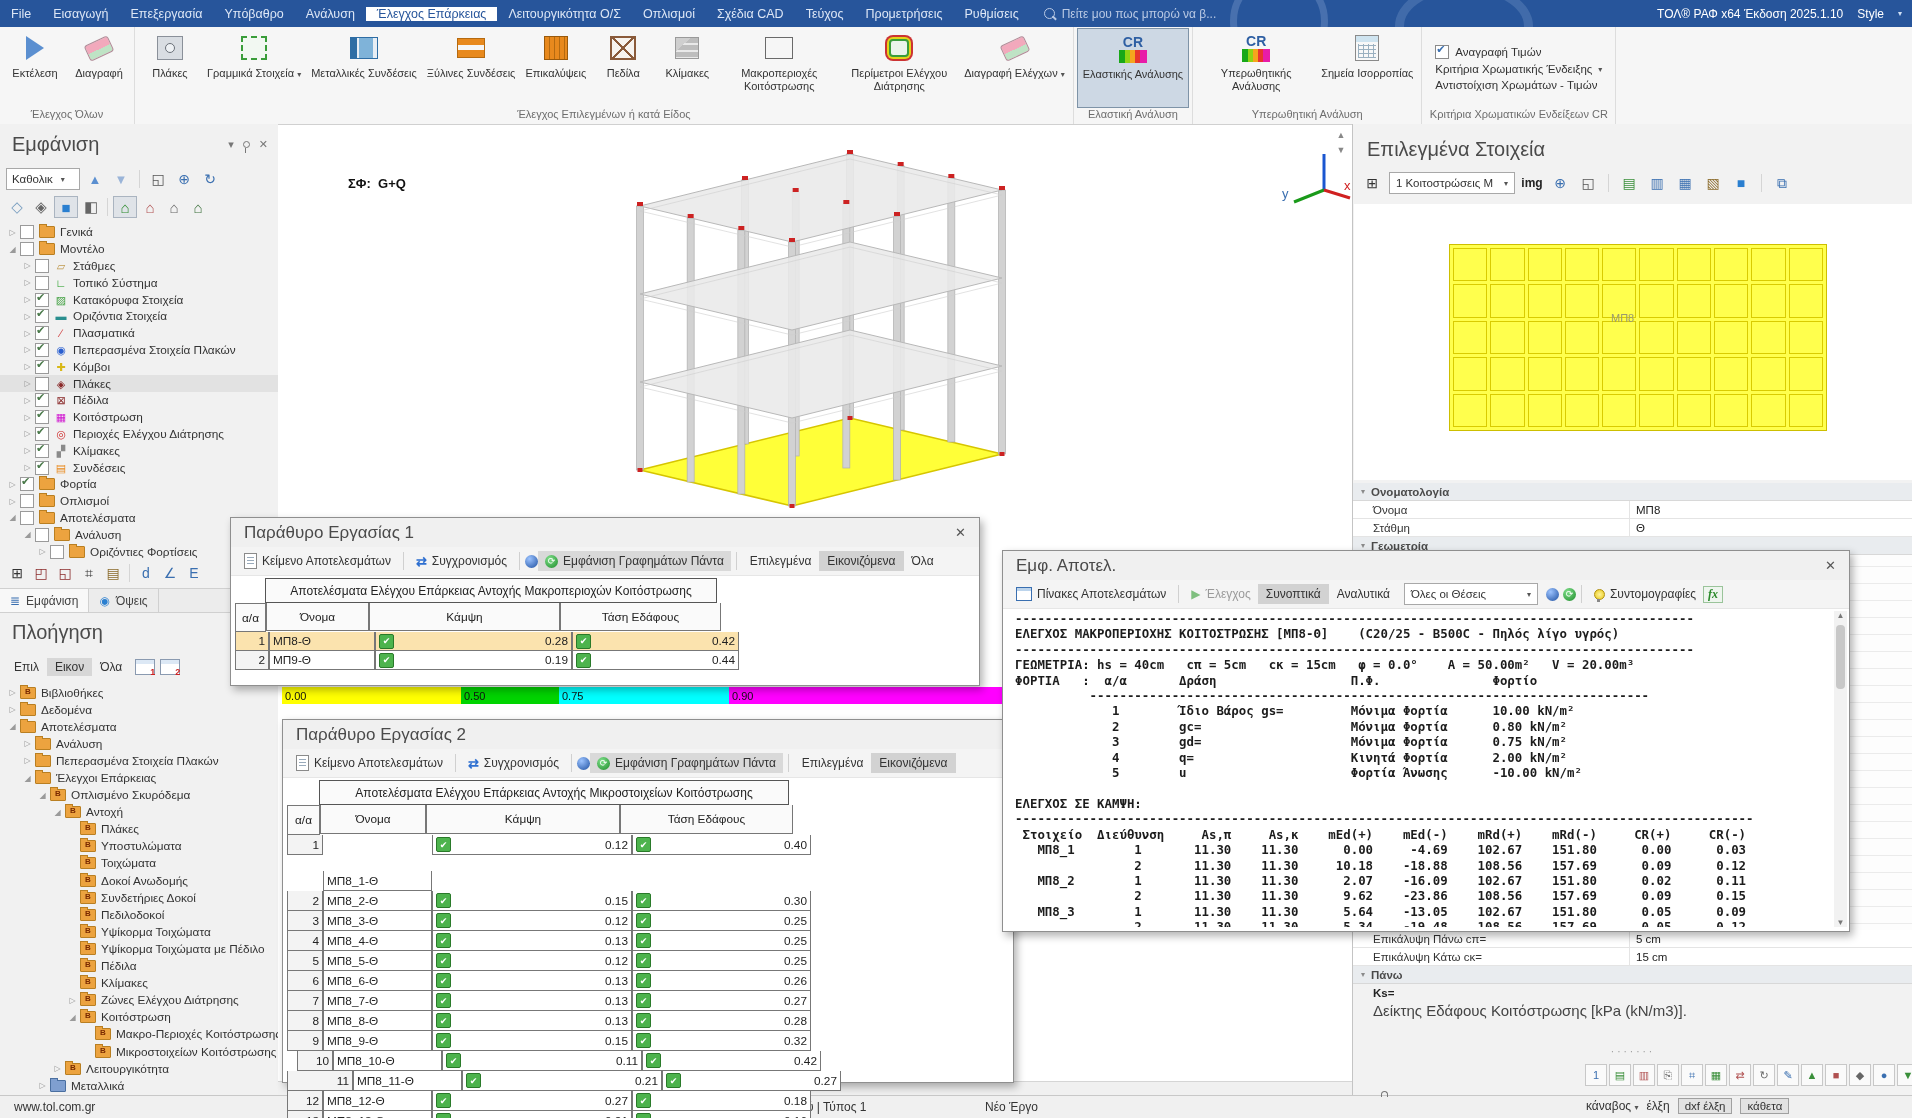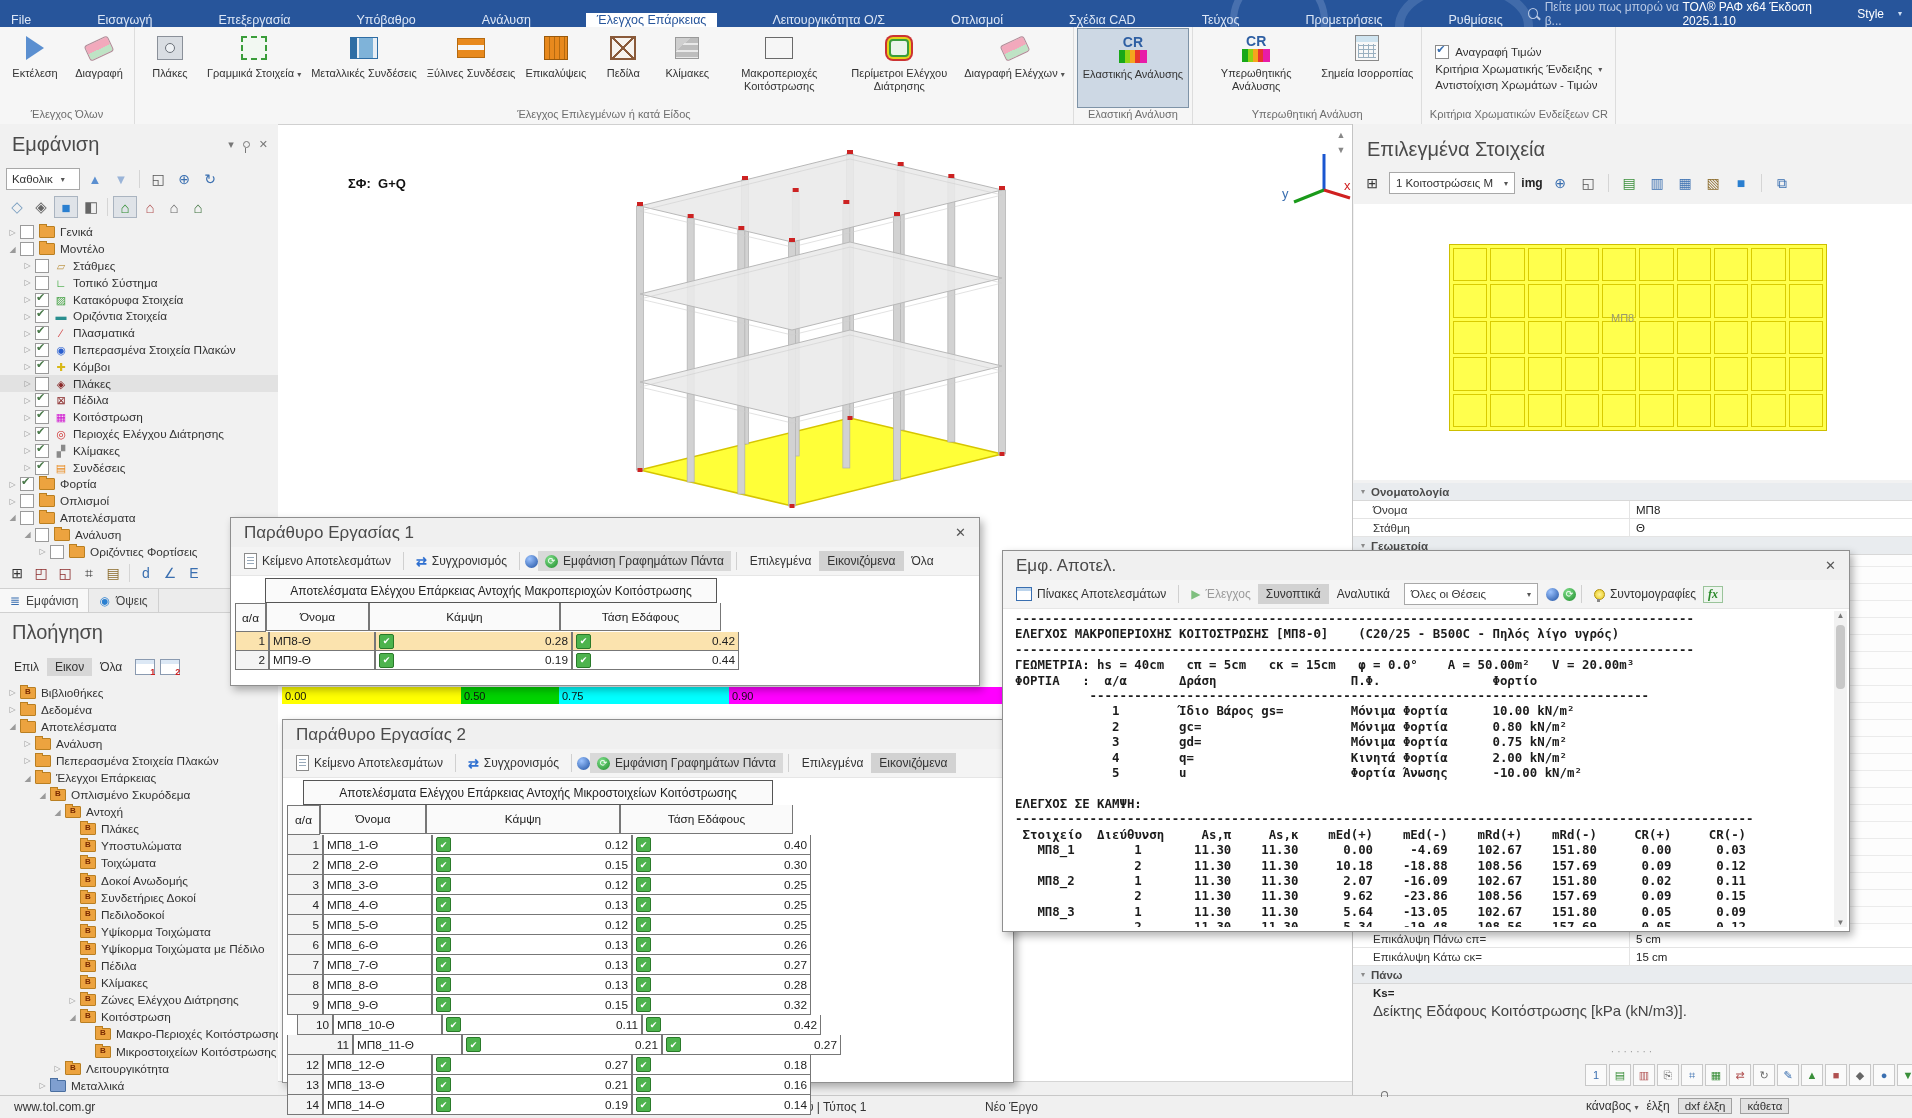--- a/index.html
+++ b/index.html
@@ -3,21 +3,21 @@
 <meta charset="utf-8">
 <style>
   html,body{margin:0;padding:0;background:#888;}
   #root{position:relative;width:1912px;height:1118px;background:#f1f1f1;overflow:hidden;
         font-family:"Liberation Sans",sans-serif;font-size:12px;color:#222;}
   .abs{position:absolute;}
   
   #titlebar{position:absolute;left:0;top:0;width:1912px;height:27px;background:#27559b;display:flex;align-items:stretch;color:#dde7f6;overflow:hidden;}
   #titlebar:before{content:"";position:absolute;left:1230px;top:-28px;width:84px;height:84px;border:7px solid rgba(190,210,240,.22);border-radius:50%;}
   #titlebar:after{content:"";position:absolute;left:1395px;top:-18px;width:120px;height:70px;border:9px solid rgba(190,210,240,.18);border-radius:50%;}
-  #menus{display:flex;align-items:flex-end;gap:44px;}
+  #menus{display:flex;align-items:center;}
   .menu{display:flex;align-items:center;padding:0 11px;font-size:12.5px;white-space:nowrap;cursor:default;}
   .menu.active{background:#fff;color:#27559b;}
   #tb-search{display:flex;align-items:center;gap:7px;margin-left:14px;color:#b9c9e4;}
   .lens{width:9px;height:9px;border:1.5px solid #b9c9e4;border-radius:50%;position:relative;}
   .lens:after{content:"";position:absolute;left:7px;top:8px;width:5px;height:1.5px;background:#b9c9e4;transform:rotate(45deg);}
   #tb-right{margin-left:auto;display:flex;align-items:center;gap:14px;padding-right:10px;color:#fff;z-index:1;}
   
   #ribbon{position:absolute;left:0;top:27px;width:1912px;height:97px;background:#f6f6f6;border-bottom:1px solid #cfcfcf;display:flex;}
   .rgroup{display:flex;flex-direction:column;border-right:1px solid #dddddd;padding:1px 3px 0 3px;}
   .rbtns{flex:1;display:flex;align-items:stretch;}
@@ -794,30 +794,30 @@
       <span class="sep"></span>
       <span class="sphere"></span>
       <span class="btn on">
           <span class="recyc">⟳</span>
           <span>Εμφάνιση Γραφημάτων Πάντα</span>
         </span>
       <span class="sep"></span>
       <span class="wtabs" id="w2-tabs"><span class="wt">Επιλεγμένα</span><span class="wt on">Εικονιζόμενα</span></span>
     </div>
     <div class="abs" style="left:4px;top:60px" id="w2-table">
-        <div class="t-title" style="width: 468px; height: 23px; margin-left: 16px;">Αποτελέσματα Ελέγχου Επάρκειας Αντοχής Μικροστοιχείων Κοιτόστρωσης</div>
+        <div class="t-title" style="width: 468px; height: 23px; margin-left: 32px;">Αποτελέσματα Ελέγχου Επάρκειας Αντοχής Μικροστοιχείων Κοιτόστρωσης</div>
         <div class="t-row">
           <div class="t-c hd" style="width: 31px; height: 28px; border-top: 1px solid rgb(119, 119, 119);">α/α</div>
           <div class="t-c hd" style="width: 104px; height: 28px;">Όνομα</div>
           <div class="t-c hd" style="width: 192px; height: 28px;">Κάμψη</div>
           <div class="t-c hd" style="width: 171px; height: 28px;">Τάση Εδάφους</div>
         </div>
         <div class="t-row">
           <div class="t-c c-idx" style="width: 31px; height: 19px;">1</div>
-          <div class="t-c c-name" style="width: 104px; height: 19px;">ΜΠ8_1-Θ</div>
+          <div class="t-c c-name" style="width: 104px; height: 19px; margin-top: 36px;">ΜΠ8_1-Θ</div>
           <div class="t-c c-val" style="width: 192px; height: 19px;">
             <span class="chk">✔</span>
             <span>0.12</span>
           </div>
           <div class="t-c c-val" style="width: 171px; height: 19px;">
             <span class="chk">✔</span>
             <span>0.40</span>
           </div>
         </div>
         <div class="t-row">

